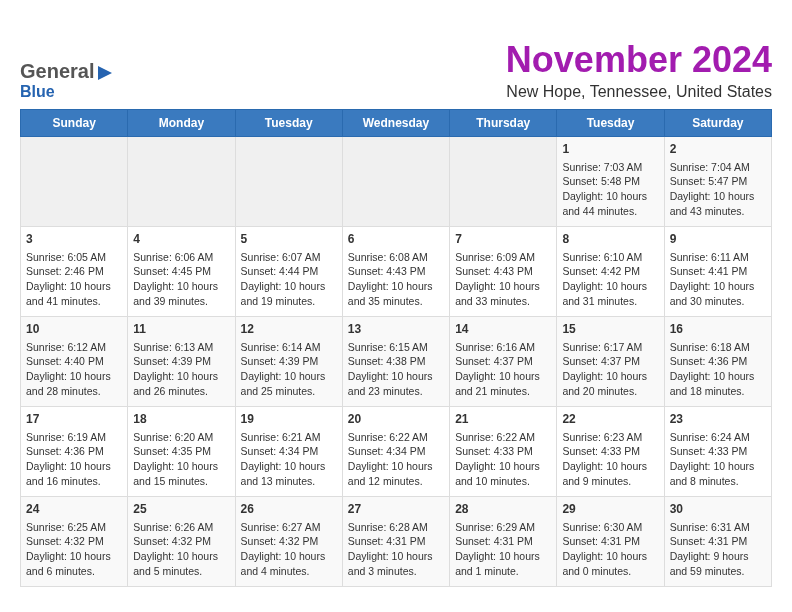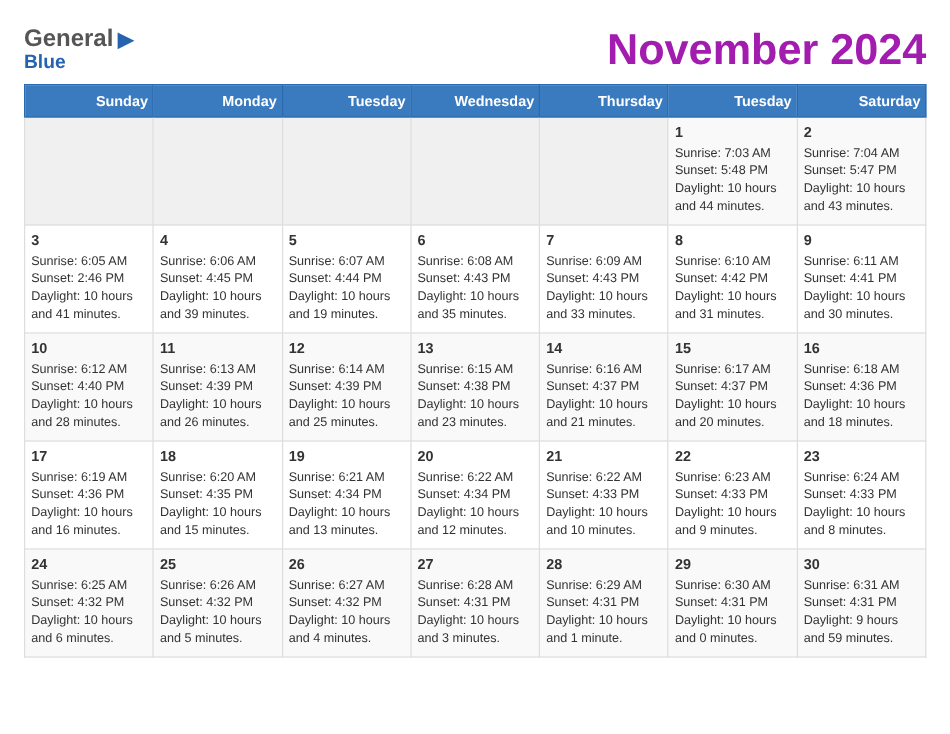--- a/index.html
+++ b/index.html
@@ -8,20 +8,21 @@
       background: #fff;
       width: 792px;
       min-height: 612px;
       padding: 20px;
     }
     .header {
       display: flex;
       align-items: flex-end;
       justify-content: space-between;
       margin-bottom: 8px;
+      margin-top: 19px;
     }
     .logo {
       display: flex;
       flex-direction: column;
       align-items: flex-start;
     }
     .title-area {
       text-align: right;
     }
     .month-title {
@@ -36,21 +37,21 @@
     }
     .calendar {
       width: 100%;
       border-collapse: collapse;
       font-size: 11px;
     }
     .calendar thead th {
       background: #3a7abf;
       color: #fff;
       padding: 6px 4px;
-      text-align: right;
+      text-align: center;
       font-size: 12px;
       font-weight: bold;
       border: 1px solid #2a6aaf;
     }
     .calendar tbody td {
       vertical-align: top;
       padding: 4px 5px;
       border: 1px solid #ddd;
       height: 90px;
       width: calc(100% / 7);
@@ -99,20 +100,21 @@
       <svg width="18" height="18" viewBox="0 0 18 18" style="margin-left:2px;margin-top:2px;">
         <polygon points="2,2 16,9 2,16" fill="#2563b0"></polygon>
       </svg>
     </div>
     <div>
       <span class="logo-text-blue">Blue</span>
     </div>
   </div>
   <div class="title-area">
     <div class="month-title">November 2024</div>
+    <div class="location">New Hope, Tennessee, United States</div>
   </div>
 </div>
 
 <table class="calendar">
   <thead>
     <tr>
     <th>Sunday</th>
         <th>Monday</th>
         <th>Tuesday</th>
         <th>Wednesday</th>

